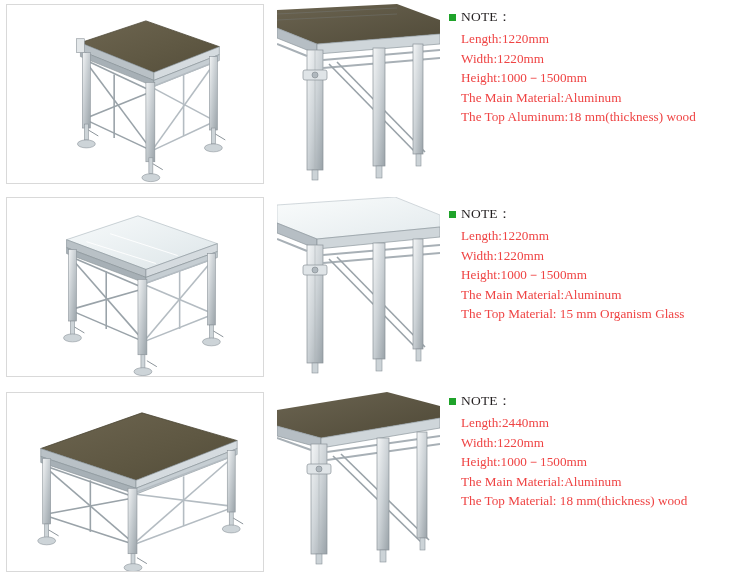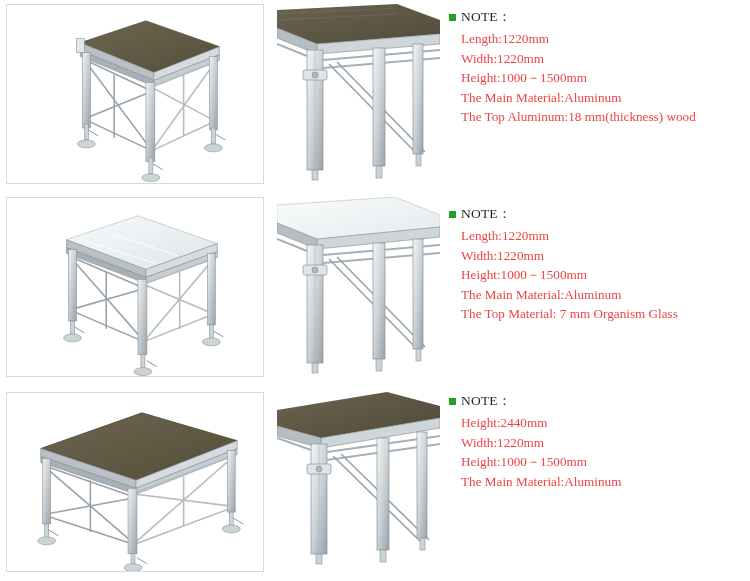--- a/index.html
+++ b/index.html
@@ -344,21 +344,21 @@
     <div class="notes">
       <div class="note-head">
         <span class="note-bullet"></span>
         <span>NOTE：</span>
       </div>
       <div class="note-lines">
         <div class="note-line">Length:1220mm</div>
         <div class="note-line">Width:1220mm</div>
         <div class="note-line">Height:1000－1500mm</div>
         <div class="note-line">The Main Material:Aluminum</div>
-        <div class="note-line">The Top Material: 7 mm  Organism Glass</div>
+        <div class="note-line">The Top Material: 15 mm  Organism Glass</div>
       </div>
     </div>
   </div>
 
   <div class="row row-3">
 
     <div class="panel panel-main">
       <svg class="stage-art" viewBox="0 0 258 180" xmlns="http://www.w3.org/2000/svg">
         <defs>
           <linearGradient id="alum3" x1="0" y1="0" x2="1" y2="1">
@@ -459,21 +459,22 @@
         </g>
       </svg>
     </div>
 
     <div class="notes">
       <div class="note-head">
         <span class="note-bullet"></span>
         <span>NOTE：</span>
       </div>
       <div class="note-lines">
-        <div class="note-line">Height:2440mm</div>
+        <div class="note-line">Length:2440mm</div>
         <div class="note-line">Width:1220mm</div>
         <div class="note-line">Height:1000－1500mm</div>
         <div class="note-line">The Main Material:Aluminum</div>
+        <div class="note-line">The Top Material: 18 mm(thickness) wood</div>
       </div>
     </div>
   </div>
 
 </div>
 
 </body></html>

